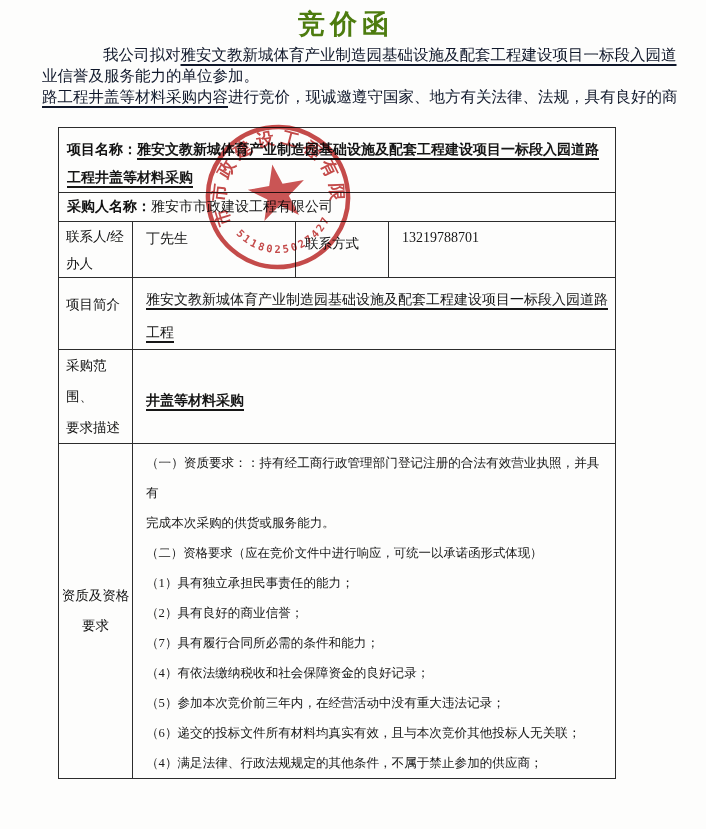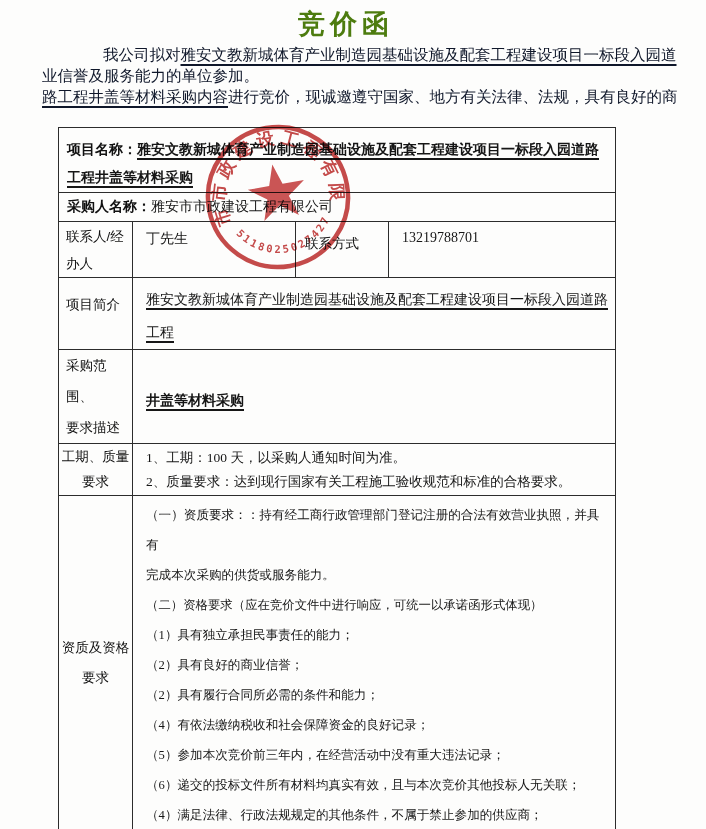--- a/index.html
+++ b/index.html
@@ -122,35 +122,29 @@
     <tr>
       <td class="lbl cell-top" style="height:70px; padding-top:13px">项目简介</td>
       <td colspan="3" class="val cell-top r4val"><span class="ul">雅安文教新城体育产业制造园基础设施及配套工程建设项目一标段入园道路工程</span></td>
     </tr>
     <tr>
       <td class="lbl" style="height:68px; line-height:2.3">采购范围、
 要求描述</td>
       <td colspan="3" class="val r5val"><span class="ul">井盖等材料采购</span></td>
     </tr>
     <tr>
-      <td class="lbl ctr" style="height:52px; line-height:1.8">工期、质量
-要求</td>
-      <td colspan="3" class="val pre r6val">1、工期：100 天，以采购人通知时间为准。
-2、质量要求：达到现行国家有关工程施工验收规范和标准的合格要求。</td>
-    </tr>
-    <tr>
       <td class="lbl ctr" style="height:299px; line-height:2.2">资质及资格
 要求</td>
       <td colspan="3" class="cell-top qual">
         <p>（一）资质要求：：持有经工商行政管理部门登记注册的合法有效营业执照，并具有
 完成本次采购的供货或服务能力。</p>
         <p class="bold">（二）资格要求（应在竞价文件中进行响应，可统一以承诺函形式体现）</p>
         <p>（1）具有独立承担民事责任的能力；</p>
         <p>（2）具有良好的商业信誉；</p>
-        <p>（2）具有履行合同所必需的条件和能力；</p>
+        <p>（7）具有履行合同所必需的条件和能力；</p>
         <p>（4）有依法缴纳税收和社会保障资金的良好记录；</p>
         <p>（5）参加本次竞价前三年内，在经营活动中没有重大违法记录；</p>
         <p>（6）递交的投标文件所有材料均真实有效，且与本次竞价其他投标人无关联；</p>
         <p>（4）满足法律、行政法规规定的其他条件，不属于禁止参加的供应商；</p>
       </td>
     </tr>
 
   </tbody>
     </table>
 

